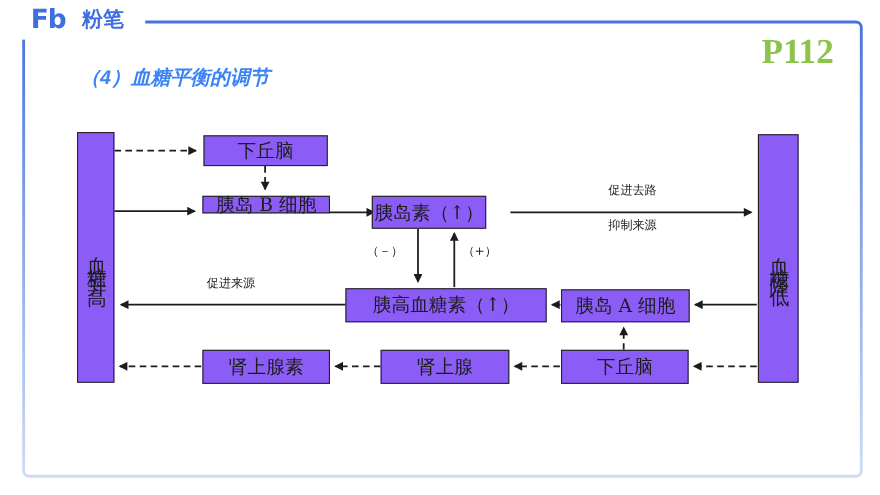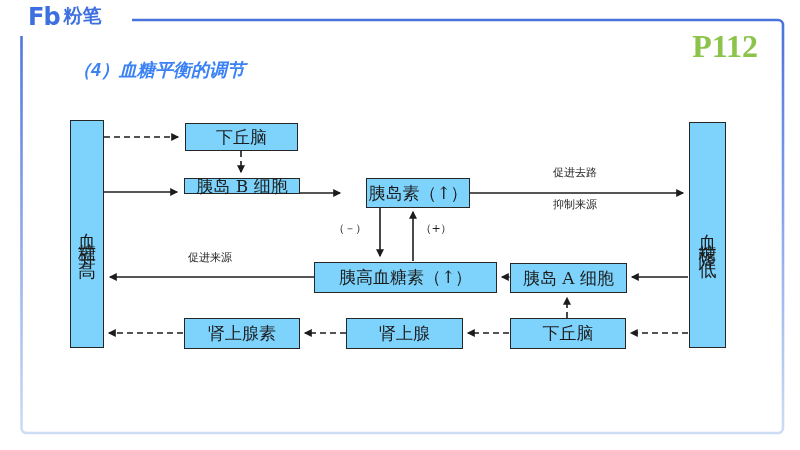--- a/index.html
+++ b/index.html
@@ -9,34 +9,34 @@
     --page-green:#8cc34b;
     --ink:#1c1c1c;
   }
   *{margin:0;padding:0;box-sizing:border-box;}
   html,body{width:800px;height:450px;background:#ffffff;overflow:hidden;}
   body{position:relative;font-family:"Liberation Sans","DejaVu Sans",sans-serif;color:var(--ink);}
 
   .frame-svg{position:absolute;left:0;top:0;z-index:0;}
   .mask-top-left{position:absolute;left:0;top:0;width:132px;height:36px;background:#fff;z-index:1;}
 
-  .logo{position:absolute;left:28px;top:3px;z-index:4;display:flex;align-items:flex-start;gap:4px;}
+  .logo{position:absolute;left:28px;top:3px;z-index:4;display:flex;align-items:flex-end;gap:15px;}
   .logo-mark{font-size:24px;font-weight:800;color:var(--brand-blue);letter-spacing:-1px;font-family:"DejaVu Sans",sans-serif;}
   .logo-name{font-size:19px;font-weight:700;color:var(--brand-blue);}
 
   .page-number{position:absolute;right:42px;top:28px;z-index:4;font-size:32px;font-weight:800;color:var(--page-green);font-family:Liberation Serif, serif;}
 
   .slide-title{position:absolute;left:73px;top:58px;z-index:4;font-size:18px;font-weight:600;color:#3b82f6;font-style:italic;}
 
   .arrows-svg{position:absolute;left:0;top:0;z-index:2;}
   .arrows-svg line{stroke:var(--ink);stroke-width:1.6;}
   .arrows-svg line.dashed{stroke-dasharray:6 4;}
   .arrows-svg .ah{fill:var(--ink);}
 
-  .node{position:absolute;z-index:3;border:1.6px solid #262626;background:#7dd3fc;
+  .node{position:absolute;z-index:3;border:1.6px solid #262626;background:#8b5cf6;
         display:flex;align-items:center;justify-content:center;
         font-family:"DejaVu Serif","Liberation Serif",serif;
         font-size:17px;color:var(--ink);white-space:nowrap;}
   .node.tall{writing-mode:vertical-rl;text-orientation:upright;letter-spacing:9px;font-size:18px;padding-top:6px;}
 
   .edge-label{position:absolute;z-index:3;text-align:center;
         font-family:"DejaVu Serif","Liberation Serif",serif;
         font-size:11px;color:var(--ink);white-space:nowrap;}
 </style>
 </head>
@@ -79,21 +79,21 @@
   <line class="dashed" x1="567" y1="318" x2="567" y2="298" marker-end="url(#ah)"></line>
   <line class="dashed" x1="509" y1="333" x2="468" y2="333" marker-end="url(#ah)"></line>
   <line class="dashed" x1="688" y1="333" x2="631" y2="333" marker-end="url(#ah)"></line>
   <line class="dashed" x1="346" y1="333" x2="305" y2="333" marker-end="url(#ah)"></line>
   <line class="dashed" x1="183" y1="333" x2="109" y2="333" marker-end="url(#ah)"></line>
 </svg>
 
 <div class="node tall" style="left:70px;top:120px;width:34px;height:228px;">血糖升高</div>
 <div class="node" style="left:185px;top:123px;width:113px;height:28px;">下丘脑</div>
 <div class="node" style="left:184px;top:178px;width:116px;height:16px;">胰岛 B 细胞</div>
-<div class="node" style="left:366px;top:178px;width:104px;height:30px;">胰岛素（↑）</div>
+<div class="node" style="left:338px;top:178px;width:104px;height:30px;">胰岛素（↑）</div>
 <div class="node" style="left:314px;top:262px;width:183px;height:31px;">胰高血糖素（↑）</div>
 <div class="node" style="left:510px;top:263px;width:117px;height:30px;text-align:right;">胰岛 A 细胞</div>
 <div class="node" style="left:184px;top:318px;width:116px;height:31px;">肾上腺素</div>
 <div class="node" style="left:346px;top:318px;width:117px;height:31px;">肾上腺</div>
 <div class="node" style="left:510px;top:318px;width:116px;height:31px;">下丘脑</div>
 <div class="node tall" style="left:689px;top:122px;width:37px;height:226px;">血糖降低</div>
 
 <div class="edge-label" style="left:505px;top:165px;width:140px;">促进去路</div>
 <div class="edge-label" style="left:505px;top:197px;width:140px;">抑制来源</div>
 <div class="edge-label" style="left:145px;top:250px;width:130px;">促进来源</div>

